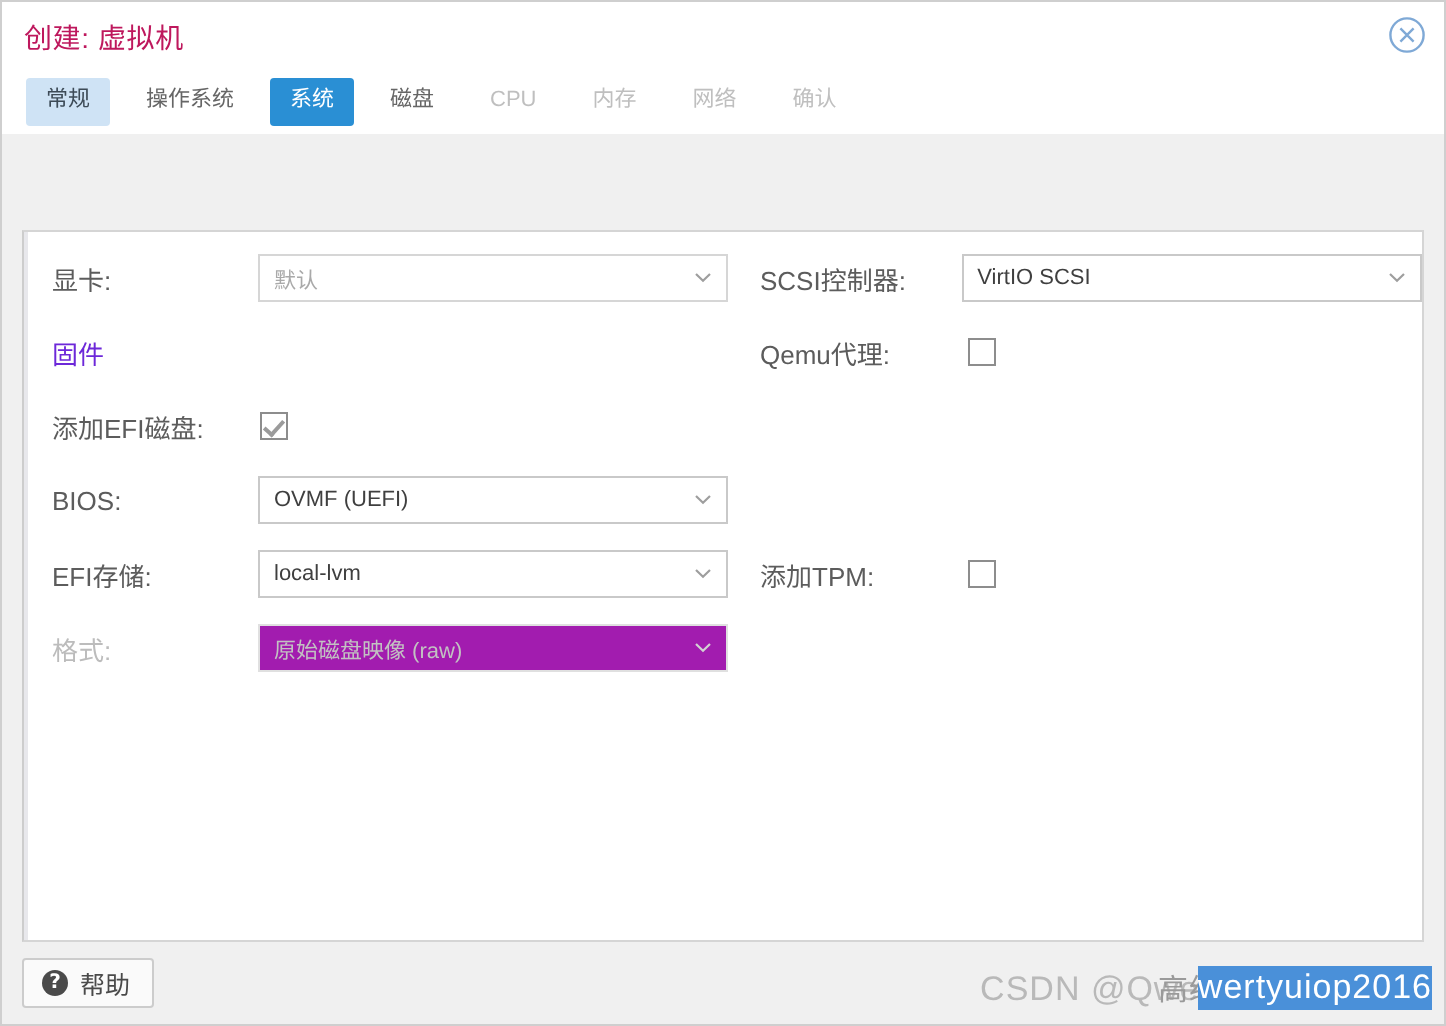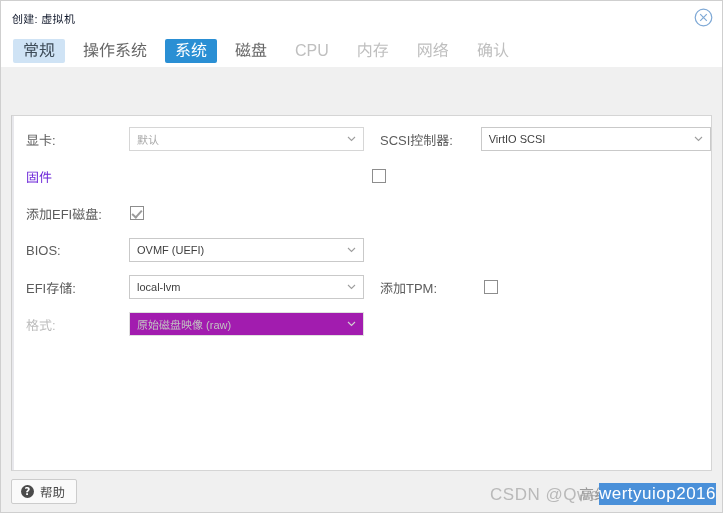--- a/index.html
+++ b/index.html
@@ -36,22 +36,22 @@
     height: 34px;
     min-height: 34px;
     background: #ffffff;
     position: relative;
     display: flex;
     align-items: center;
     padding-left: 11px;
     box-sizing: border-box;
   }
   .title-text {
-    font-size: 11px;
-    color: #0f172a;
+    font-size: 14px;
+    color: #be185d;
     letter-spacing: .3px;
     user-select: none;
   }
   .close-btn {
     position: absolute;
     right: 9px;
     top: 7px;
     width: 19px;
     height: 19px;
     cursor: pointer;
@@ -63,21 +63,21 @@
     height: 32px;
     min-height: 32px;
     background: #ffffff;
     display: flex;
     align-items: center;
     padding-left: 12px;
     box-sizing: border-box;
     border-bottom: 1px solid #ffffff;
   }
   .tab {
-    font-size: 16px;
+    font-size: 11px;
     padding: 3px 10px 4px 10px;
     margin-right: 8px;
     color: #666666;
     border-radius: 2px;
     cursor: pointer;
     white-space: nowrap;
     user-select: none;
     line-height: 17px;
   }
   .tab.hover {
@@ -393,20 +393,21 @@
               <span>VirtIO SCSI</span>
               <span class="caret">
                 <svg width="9" height="9" viewBox="0 0 9 9">
                     <path d="M1 3 L4.5 6.4 L8 3" fill="none" stroke="#9e9e9e" stroke-width="1.1"></path>
                   </svg>
               </span>
             </div>
           </div>
 
           <div class="row">
+            <div class="lbl">Qemu代理:</div>
             <div class="cb"></div>
           </div>
 
           <div class="row spacer"></div>
           <div class="row spacer"></div>
 
           <div class="row">
             <div class="lbl">添加TPM:</div>
             <div class="cb"></div>
           </div>

